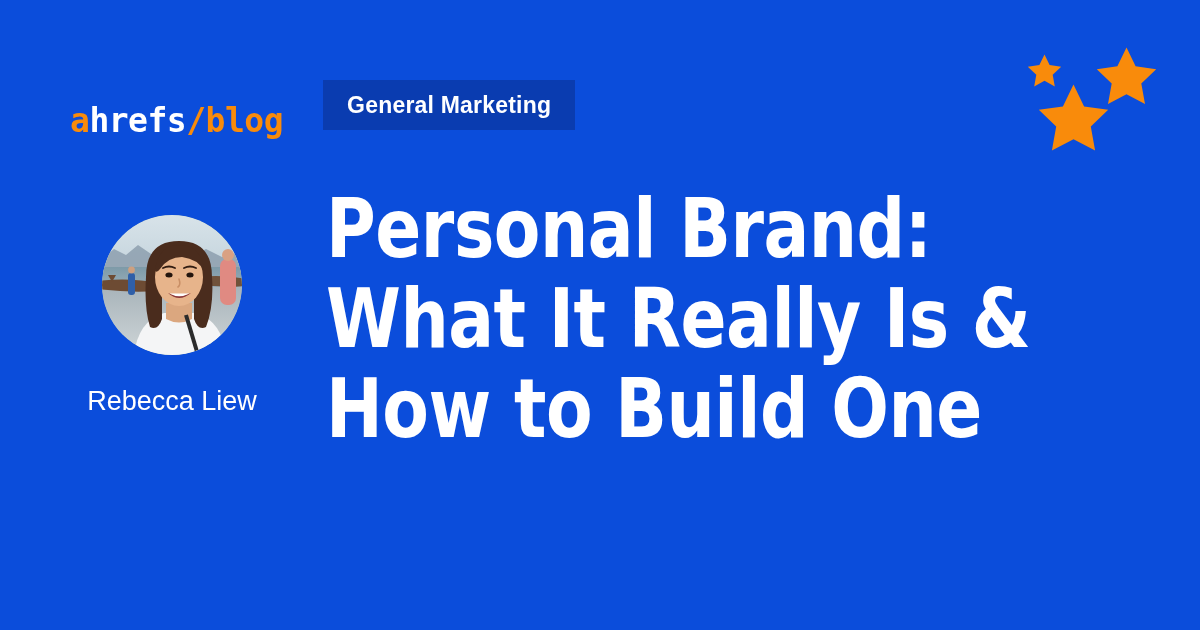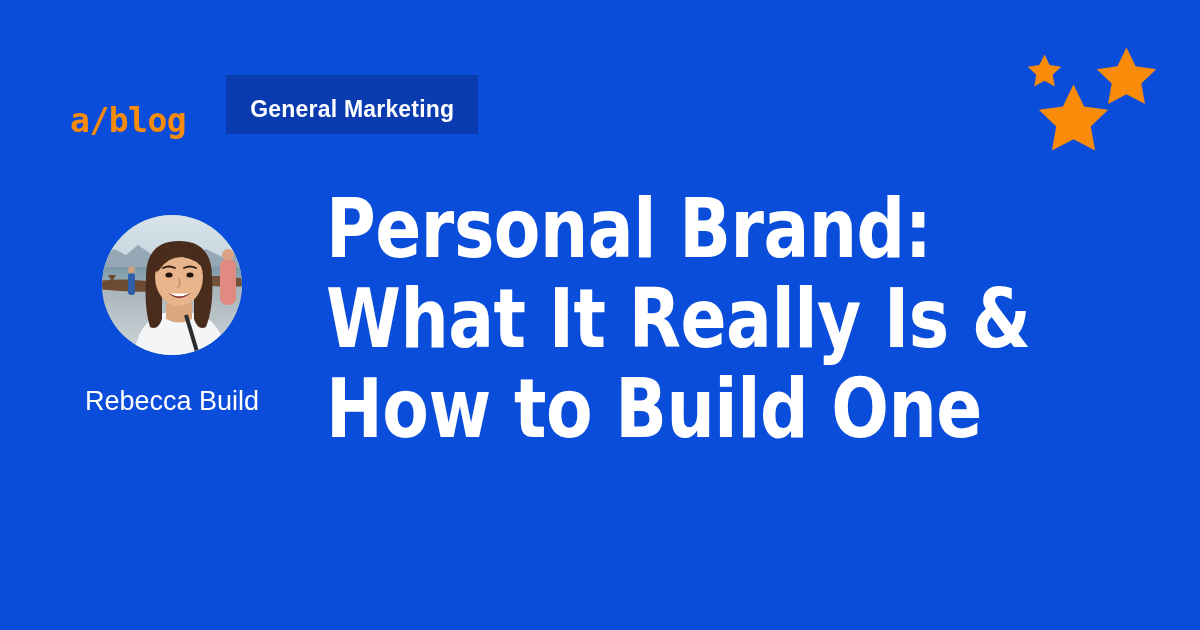--- a/index.html
+++ b/index.html
@@ -45,21 +45,21 @@
   .logo .lg-slash  { color: #f98b0b; }
   .logo .lg-blog   { color: #f98b0b; margin-top: 32px; }
 
   .category-badge {
     margin-left: 40px;
     background: #0a3cb0;
     color: #ffffff;
     font-size: 23px;
     font-weight: 700;
     letter-spacing: 0.2px;
-    padding: 23px 24px 13px 24px;
+    padding: 14px 24px 13px 24px;
     line-height: 1;
     white-space: nowrap;
   }
 
   
   .stars {
     position: absolute;
     right: 22px;
     top: 36px;
     width: 160px;
@@ -113,20 +113,21 @@
 </style>
 </head>
 <body>
 
 <div class="card">
 
   <div class="header">
 
     <div class="logo">
       <span class="lg-a">a</span>
+        <span class="lg-hrefs">hrefs</span>
         <span class="lg-slash">/</span>
         <span class="lg-blog">blog</span>
     </div>
 
     <div class="category-badge">General Marketing</div>
   </div>
 
   <div class="stars">
     <svg width="160" height="125" viewBox="0 0 160 125" xmlns="http://www.w3.org/2000/svg">
       <g fill="#f98b0b">
@@ -200,21 +201,21 @@
 
           <path d="M77 64 Q79 70 76 72" stroke="#c98f66" stroke-width="1.6" fill="none" stroke-linecap="round"></path>
 
           <path d="M66 78 Q77 88 89 78 Q77 83 66 78 Z" fill="#8d3a3a"></path>
           <path d="M67.5 78.6 Q77 84 87.5 78.6 Z" fill="#ffffff"></path>
 
           <path d="M84 100 L96 140" stroke="#2b2b2b" stroke-width="4" fill="none"></path>
         </g>
       </svg>
     </div>
-    <div class="author-name">Rebecca Build</div>
+    <div class="author-name">Rebecca Liew</div>
   </div>
 
   <div class="title">
     <span class="tl">Personal Brand:</span>
     <span class="tl">What It Really Is &amp;</span>
     <span class="tl">How to Build One</span>
   </div>
 
 </div>
 

